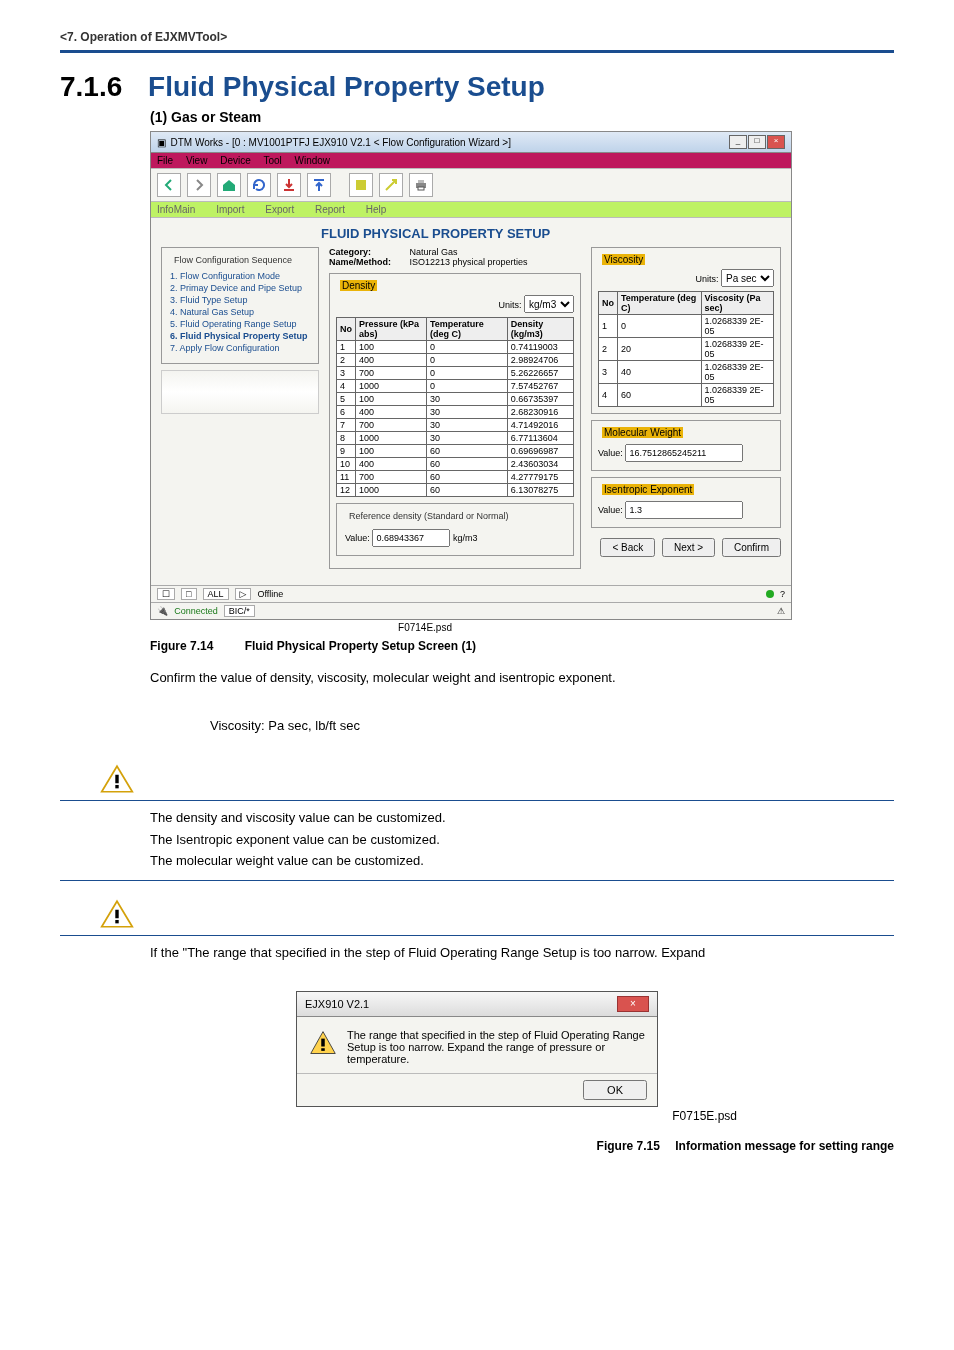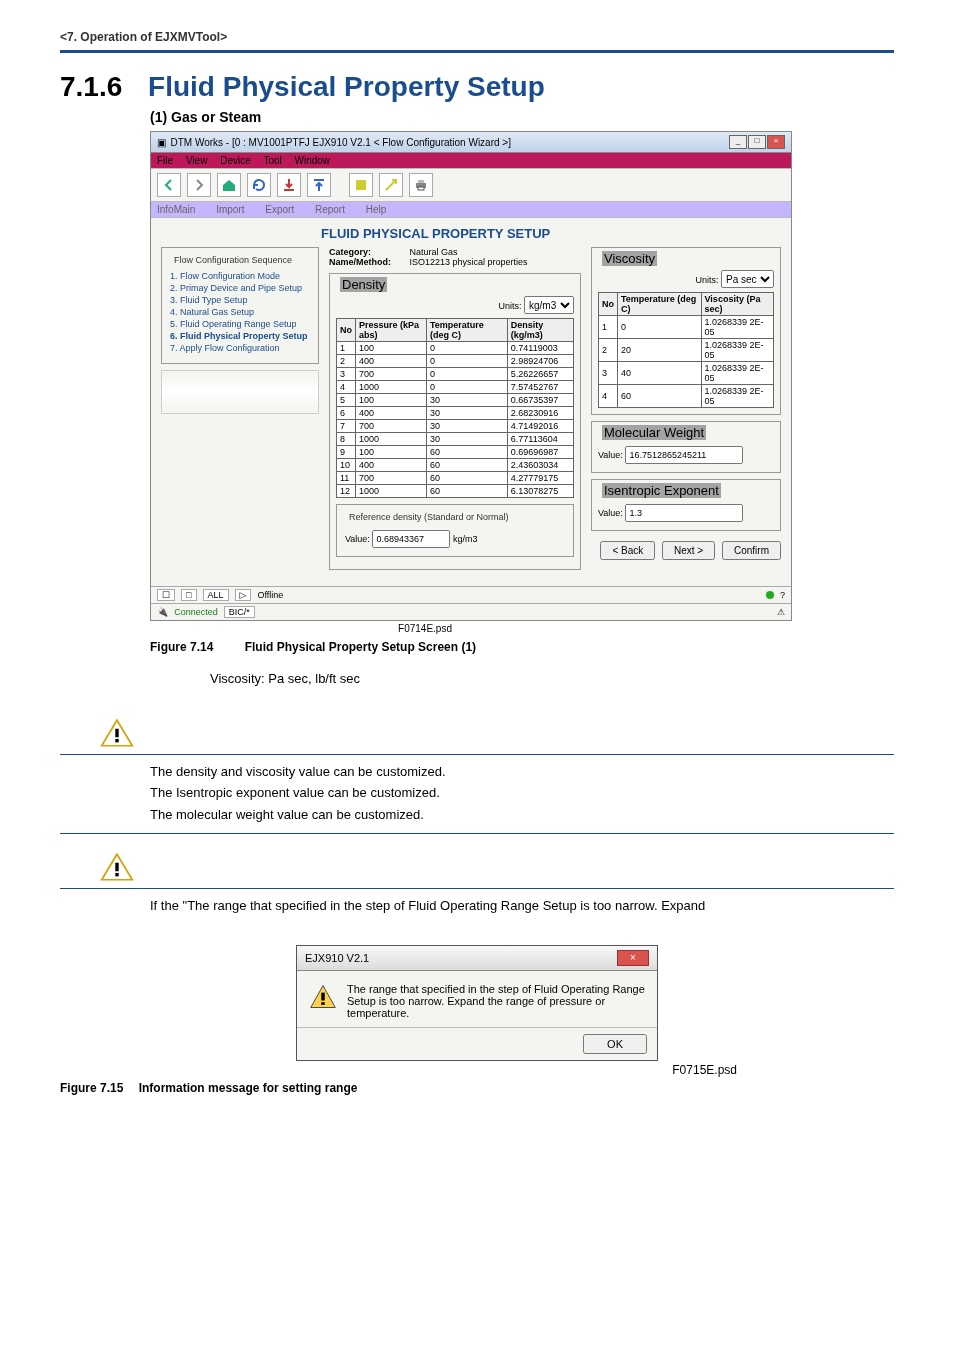--- a/index.html
+++ b/index.html
@@ -14,37 +14,37 @@
   .shot{border:1px solid #888;width:640px;margin-left:90px;font-size:10px;background:#f4f4f0;position:relative}
   .shot .titlebar{background:linear-gradient(#dfe9f5,#bfd3ea);border-bottom:1px solid #888;padding:3px 6px;font-size:10px;display:flex;align-items:center;gap:4px}
   .wbtns{margin-left:auto;display:flex;gap:1px}
   .wbtn{width:16px;height:12px;border:1px solid #666;background:#eee;font-size:8px;text-align:center;line-height:10px}
   .wbtn.close{background:#d9534f;color:#fff}
   .menurow{background:#be185d;border-bottom:1px solid #bbb;padding:2px 6px;font-size:10px}
   .menurow span{margin-right:10px}
   .toolbar{background:#f4f4f0;border-bottom:1px solid #bbb;padding:4px 6px;display:flex;gap:6px;align-items:center}
   .ticon{width:22px;height:22px;border:1px solid #aaa;background:#fff;display:flex;align-items:center;justify-content:center}
   .ticon svg{width:16px;height:16px}
-  .tabrow{background:#c4b5fd;border-bottom:1px solid #bbb;padding:2px 6px;font-size:10px;color:#666}
+  .tabrow{background:#bef264;border-bottom:1px solid #bbb;padding:2px 6px;font-size:10px;color:#666}
   .tabrow span{margin-right:18px}
 
   .content{padding:8px 10px 10px 10px;background:#f4f4f0}
   .panel-title{font-weight:bold;font-size:13px;color:#1a4d8f;margin:0 0 6px 160px}
   .cols{display:flex;gap:10px}
   .sidebar{width:158px}
   .fs{border:1px solid #999;padding:6px 6px 8px 8px;margin-bottom:6px}
   .fs-leg{font-size:9px;color:#333;margin:-12px 0 4px 2px;background:#f4f4f0;display:inline-block;padding:0 2px}
   .step{font-size:9px;color:#1a4d8f;margin:2px 0}
   .step.current{font-weight:bold}
 
   .mid{flex:1}
   .catrow{font-size:9px;margin:0 0 6px 0}
   .catrow b{display:inline-block;width:78px}
   .group{border:1px solid #999;padding:6px;margin-bottom:6px}
-  .group .gtitle{font-size:13px;margin:-12px 0 4px 4px;background:#a3a3a3;display:inline-block;padding:0 2px}
+  .group .gtitle{font-size:10px;margin:-12px 0 4px 4px;background:#eab308;display:inline-block;padding:0 2px}
   .unitsrow{text-align:right;font-size:9px;margin-bottom:4px}
   .unitsrow select,.unitsrow input{font-size:10px;height:18px}
   table.data{border-collapse:collapse;font-size:9px;width:100%}
   table.data th,table.data td{border:1px solid #666;padding:1px 3px;background:#fff;text-align:left}
   table.data th{background:#eee}
   .refrow{font-size:9px;margin-top:4px}
   .refrow input{width:70px;font-size:9px;height:12px}
 
   .right{width:190px}
   .lblval{font-size:9px;margin:2px 0}
@@ -67,21 +67,21 @@
   .noterule{height:1px;background:#1a4d8f;margin:2px 0 8px 0}
 
   .dialog{width:360px;margin:10px auto 0 auto;border:1px solid #555;font-size:11px;background:#f4f4f0}
   .dialog .dtitle{background:linear-gradient(#f7f7f7,#dcdcdc);border-bottom:1px solid #888;padding:4px 8px;display:flex;align-items:center}
   .dialog .dtitle .x{margin-left:auto;width:30px;height:14px;background:#d9534f;color:#fff;text-align:center;font-size:10px;border:1px solid #933;line-height:13px}
   .dialog .dbody{padding:12px 12px 8px 12px;display:flex;gap:10px;align-items:flex-start}
   .dialog .dbody svg{width:28px;height:28px;flex:none}
   .dialog .dbtns{border-top:1px solid #bbb;padding:6px 10px;text-align:right}
   .dialog .dbtns button{padding:2px 22px;font-size:11px}
   .psd2{font-size:12px;text-align:right;width:520px;margin:2px auto 0 auto}
-  .figcap2{font-size:12px;font-weight:bold;text-align:left;margin:4px 0 0 0}
+  .figcap2{font-size:12px;font-weight:bold;text-align:right;margin:16px 0 0 0}
   .figcap2 .lbl{margin-right:12px}
 </style>
 </head>
 <body>
 
 <div class="page">
   <div class="topbar">&lt;7.  Operation of EJXMVTool&gt;</div>
   <div class="rule"></div>
 
   <h1 class="h-sec">
@@ -365,20 +365,21 @@
       <span style="margin-left:auto">⚠</span>
     </div>
   </div>
   <div class="psd">F0714E.psd</div>
 
   <div class="figcap">
     <span class="lbl">Figure 7.14</span>
     <span>Fluid Physical Property Setup Screen (1)</span>
   </div>
 
+  <div class="body">Confirm the value of density, viscosity, molecular weight and isentropic exponent.</div>
   <div class="body" style="margin-left:150px">Viscosity: Pa sec, lb/ft sec</div>
 
   <div class="noteicon">
     <svg viewBox="0 0 40 34">
         <path d="M20 2L38 32H2z" fill="none" stroke="#d4a10a" stroke-width="2"></path>
         <rect x="18" y="12" width="4" height="10" fill="#000"></rect>
         <rect x="18" y="24" width="4" height="4" fill="#000"></rect>
       </svg>
   </div>
   <div class="noterule"></div>

